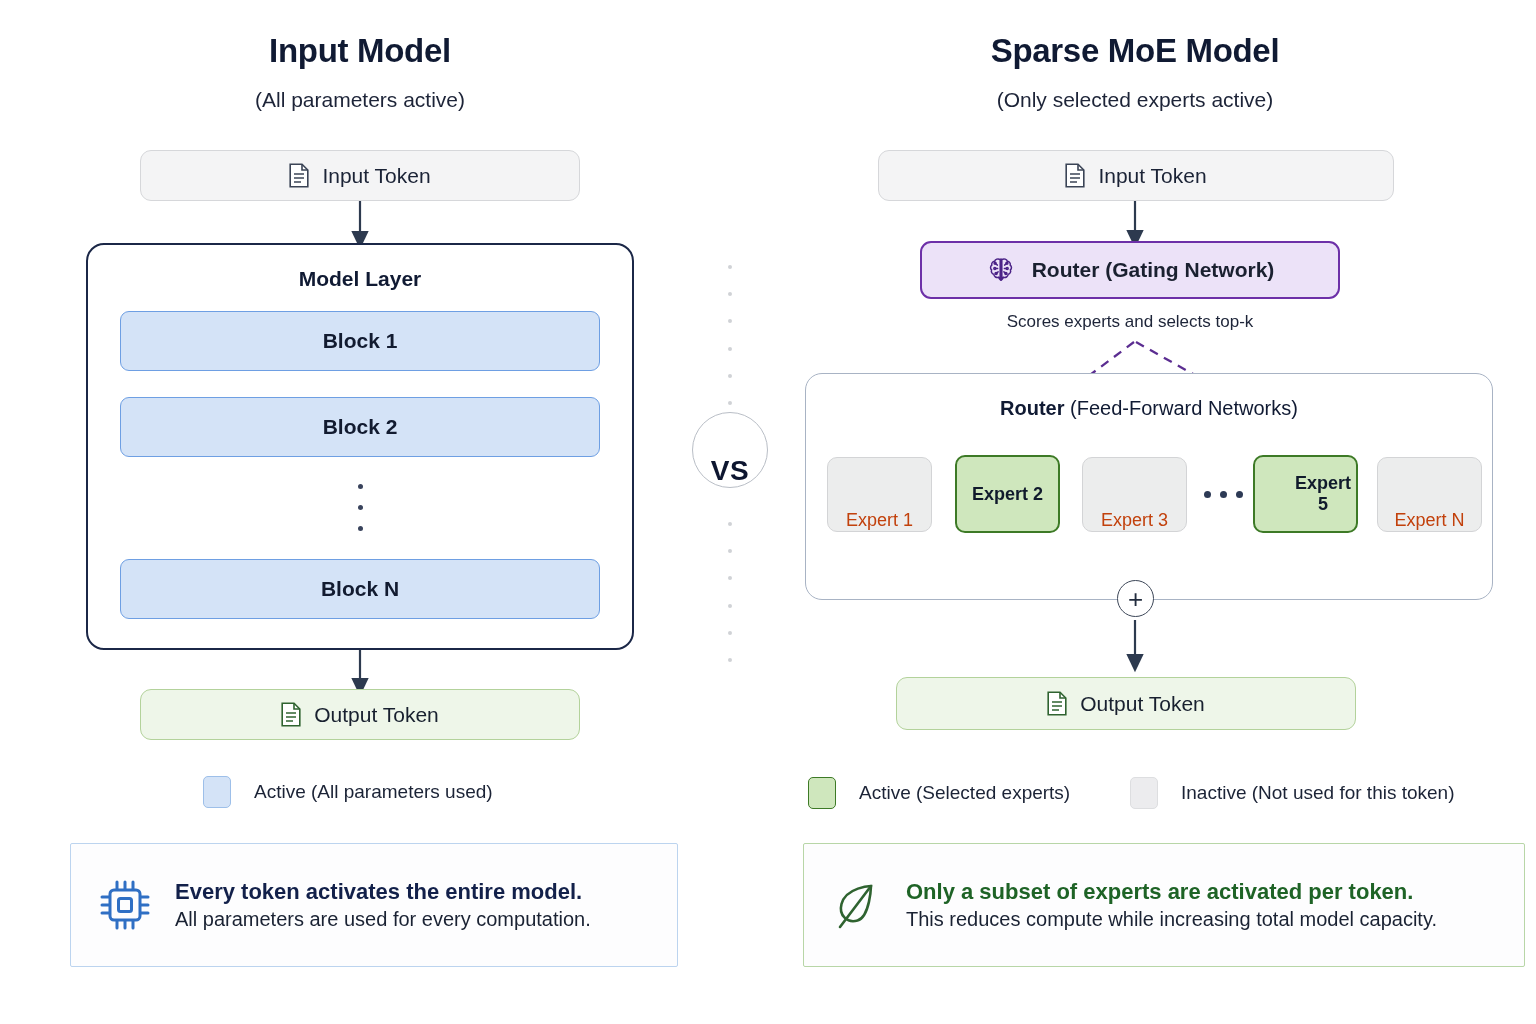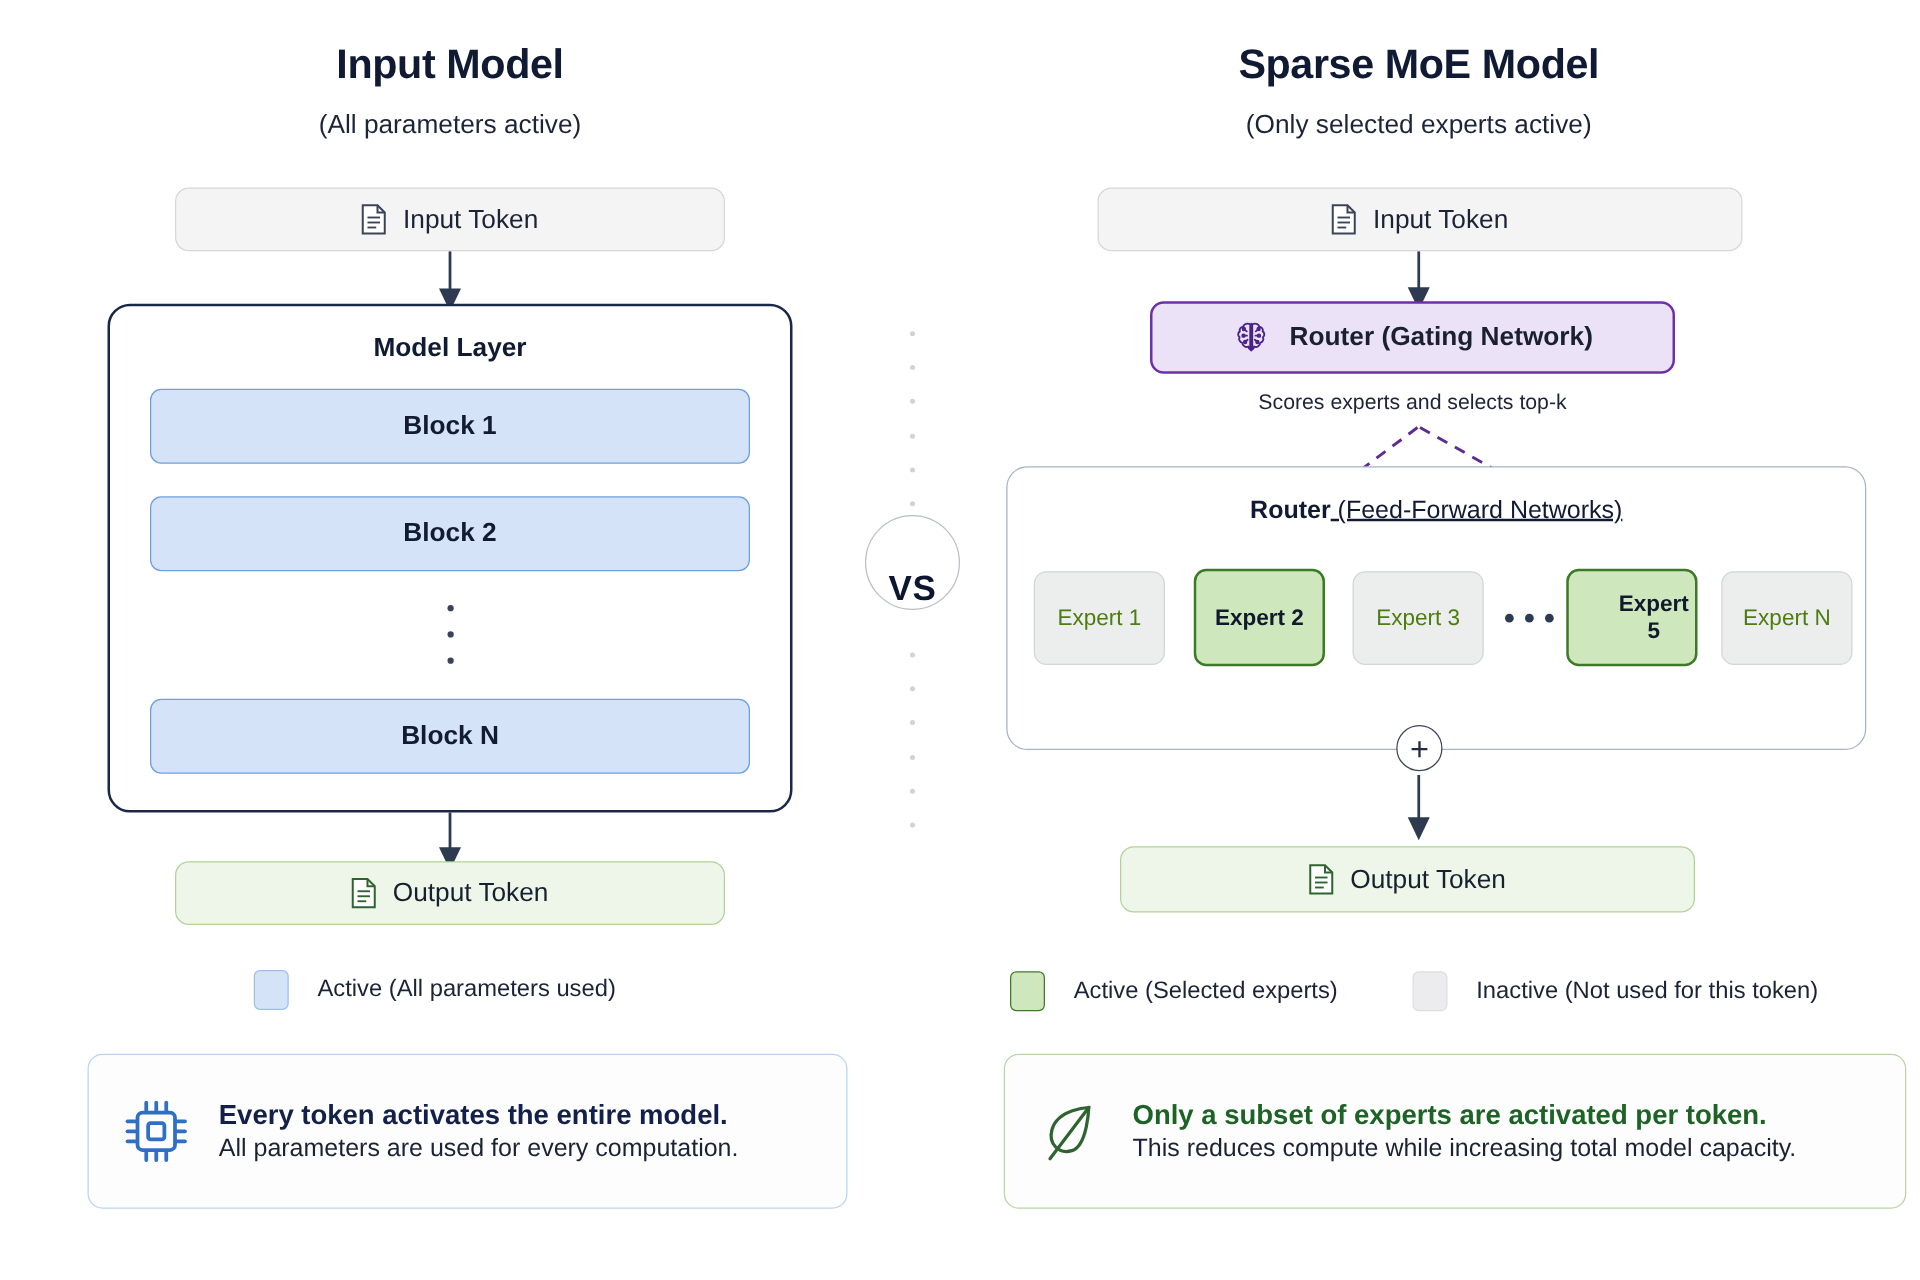--- a/index.html
+++ b/index.html
@@ -128,34 +128,35 @@
   }
   .experts-title {
     position: absolute;
     left: 0; right: 0;
     text-align: center;
     font-size: 20px;
     color: #101a33;
     white-space: nowrap;
   }
   .experts-title b { font-weight: bold; }
-  .experts-title span { font-weight: normal; text-decoration: underline; }
+  .experts-title span { font-weight: normal; }
   .expert {
     display: flex;
     align-items: center;
     justify-content: center;
     border-radius: 10px;
     font-size: 18px;
     text-align: center;
   }
   .expert.inactive {
     background: #eceded;
     border: 1.3px solid #d3d4d6;
-    color: #4d7c0f;
+    color: #c2410c;
     font-weight: normal;
+    align-items: flex-end;
   }
   .expert.active {
     background: #cfe7bd;
     border: 2px solid #3d7a26;
     color: #101a2c;
     font-weight: bold;
   }
   .hdots {
     display: flex;
     align-items: center;
@@ -191,21 +192,21 @@
     color: #1b2336;
     white-space: nowrap;
   }
   .swatch { width: 26px; height: 30px; border-radius: 5px; display: block; }
   .swatch.blue { background: #d4e3f7; border: 1.3px solid #9dbfe9; }
   .swatch.green { background: #cfe7bd; border: 1.5px solid #3d7a26; }
   .swatch.gray { background: #ececee; border: 1.3px solid #dddee0; }
 
   
   .callout {
-    border-radius: 12px;
+    border-radius: 2px;
     display: flex;
     align-items: center;
     gap: 22px;
     padding: 0 26px;
     box-sizing: border-box;
     background: #fdfdfe;
   }
   .callout.blue { border: 1.4px solid #bcd4ef; }
   .callout.green { border: 1.4px solid #b8d6a7; }
   .callout-text-head {

